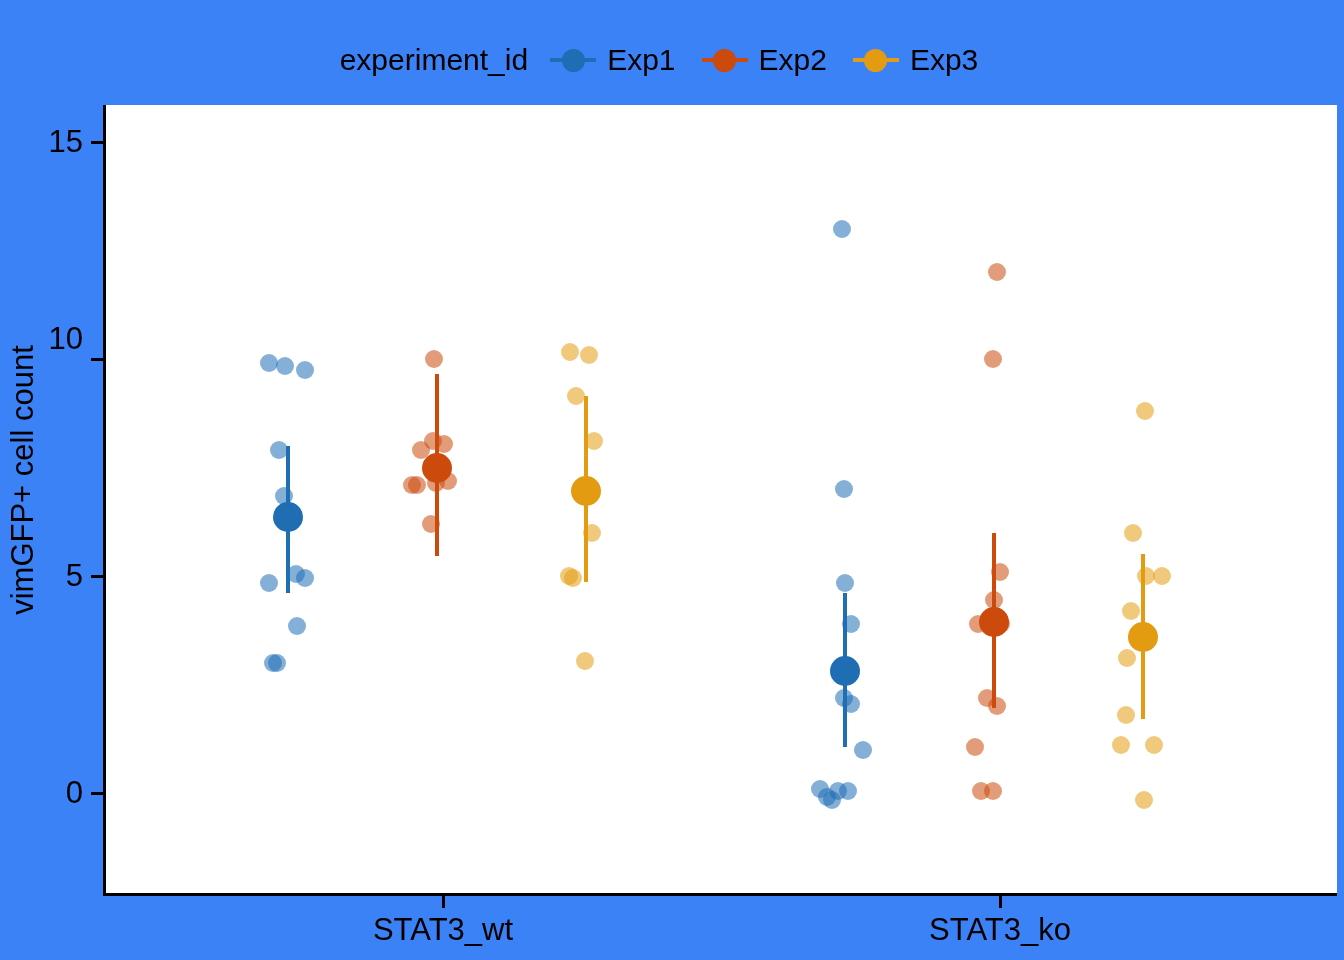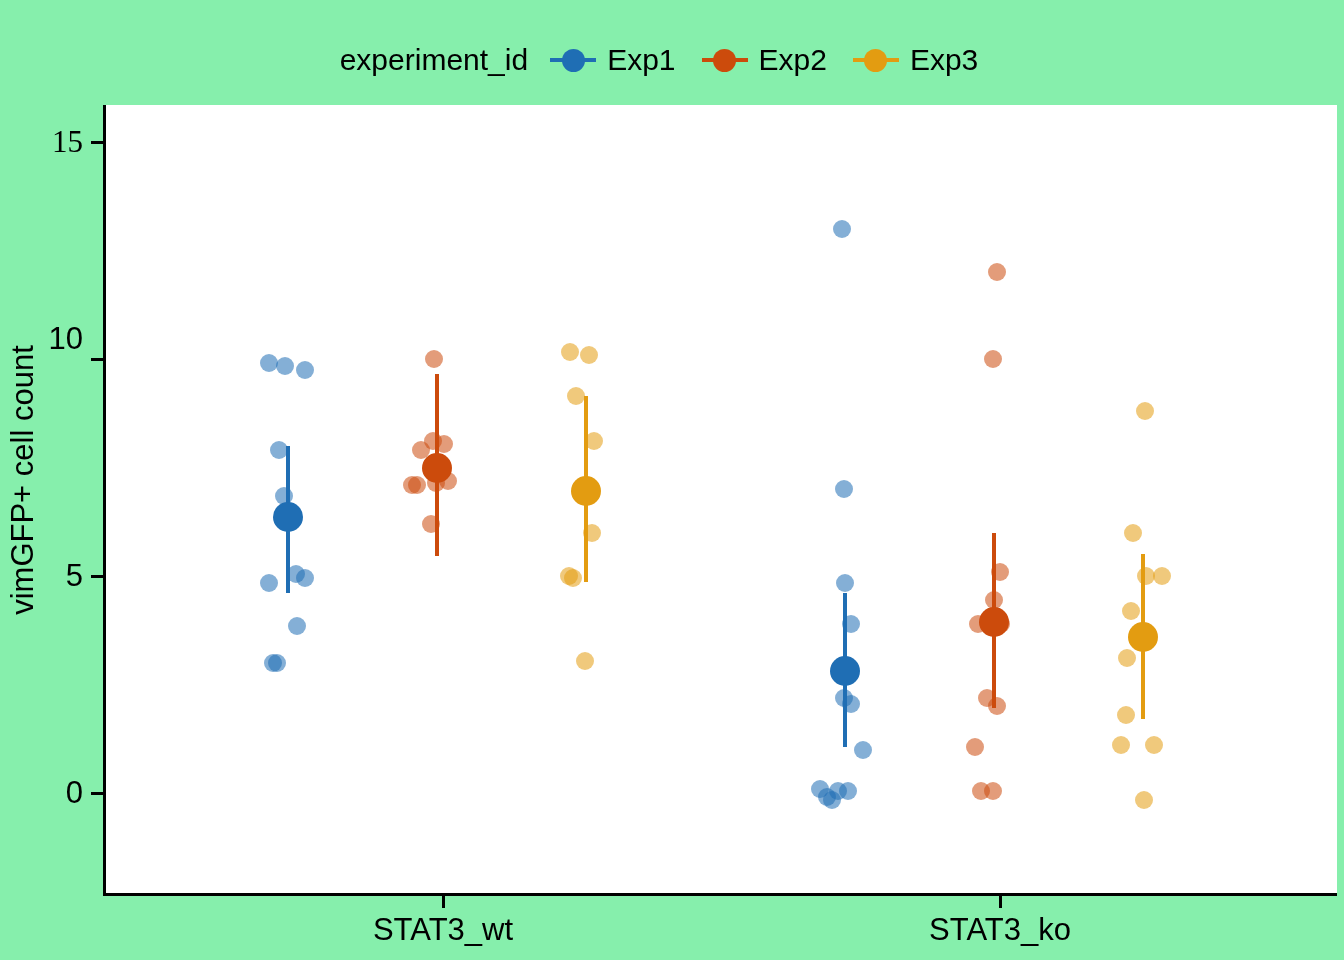--- a/index.html
+++ b/index.html
@@ -11,21 +11,21 @@
     width: 1344px;
     height: 960px;
     font-family: "Liberation Sans", sans-serif;
     color: #000000;
     overflow: hidden;
   }
   #plot-root {
     position: relative;
     width: 1344px;
     height: 960px;
-    background: #86efac;
+    background: #3b82f6;
   }
   
   #legend {
     position: absolute;
     left: 0;
     top: 30px;
     width: 1344px;
     height: 60px;
     display: flex;
     align-items: center;
@@ -196,21 +196,21 @@
   <div id="axis-line-x"></div>
 
   <div id="y-ticks-layer">
       <div class="y-tick-mark" style="top: 792px;"></div>
       <div class="y-tick-label" style="top: 777px; left: 13px; width: 70px;">0</div>
       <div class="y-tick-mark" style="top: 575px;"></div>
       <div class="y-tick-label" style="top: 560px; left: 13px; width: 70px;">5</div>
       <div class="y-tick-mark" style="top: 358px;"></div>
       <div class="y-tick-label" style="top: 323px; left: 13px; width: 70px;">10</div>
       <div class="y-tick-mark" style="top: 141px;"></div>
-      <div class="y-tick-label" style="top: 126px; left: 13px; width: 70px; font-family: Liberation Serif, serif;">15</div>
+      <div class="y-tick-label" style="top: 126px; left: 13px; width: 70px;">15</div>
     </div>
   <div id="x-ticks-layer">
       <div class="x-tick-mark" style="left: 442px;"></div>
       <div class="x-tick-label" style="left: 443px;">STAT3_wt</div>
       <div class="x-tick-mark" style="left: 999px;"></div>
       <div class="x-tick-label" style="left: 1000px;">STAT3_ko</div>
     </div>
 
   <div id="data-layer">
       <div class="jitter-pt" style="width: 18px; height: 18px; left: 268.5px; top: 363.34px; background: rgb(31, 110, 180);"></div>

